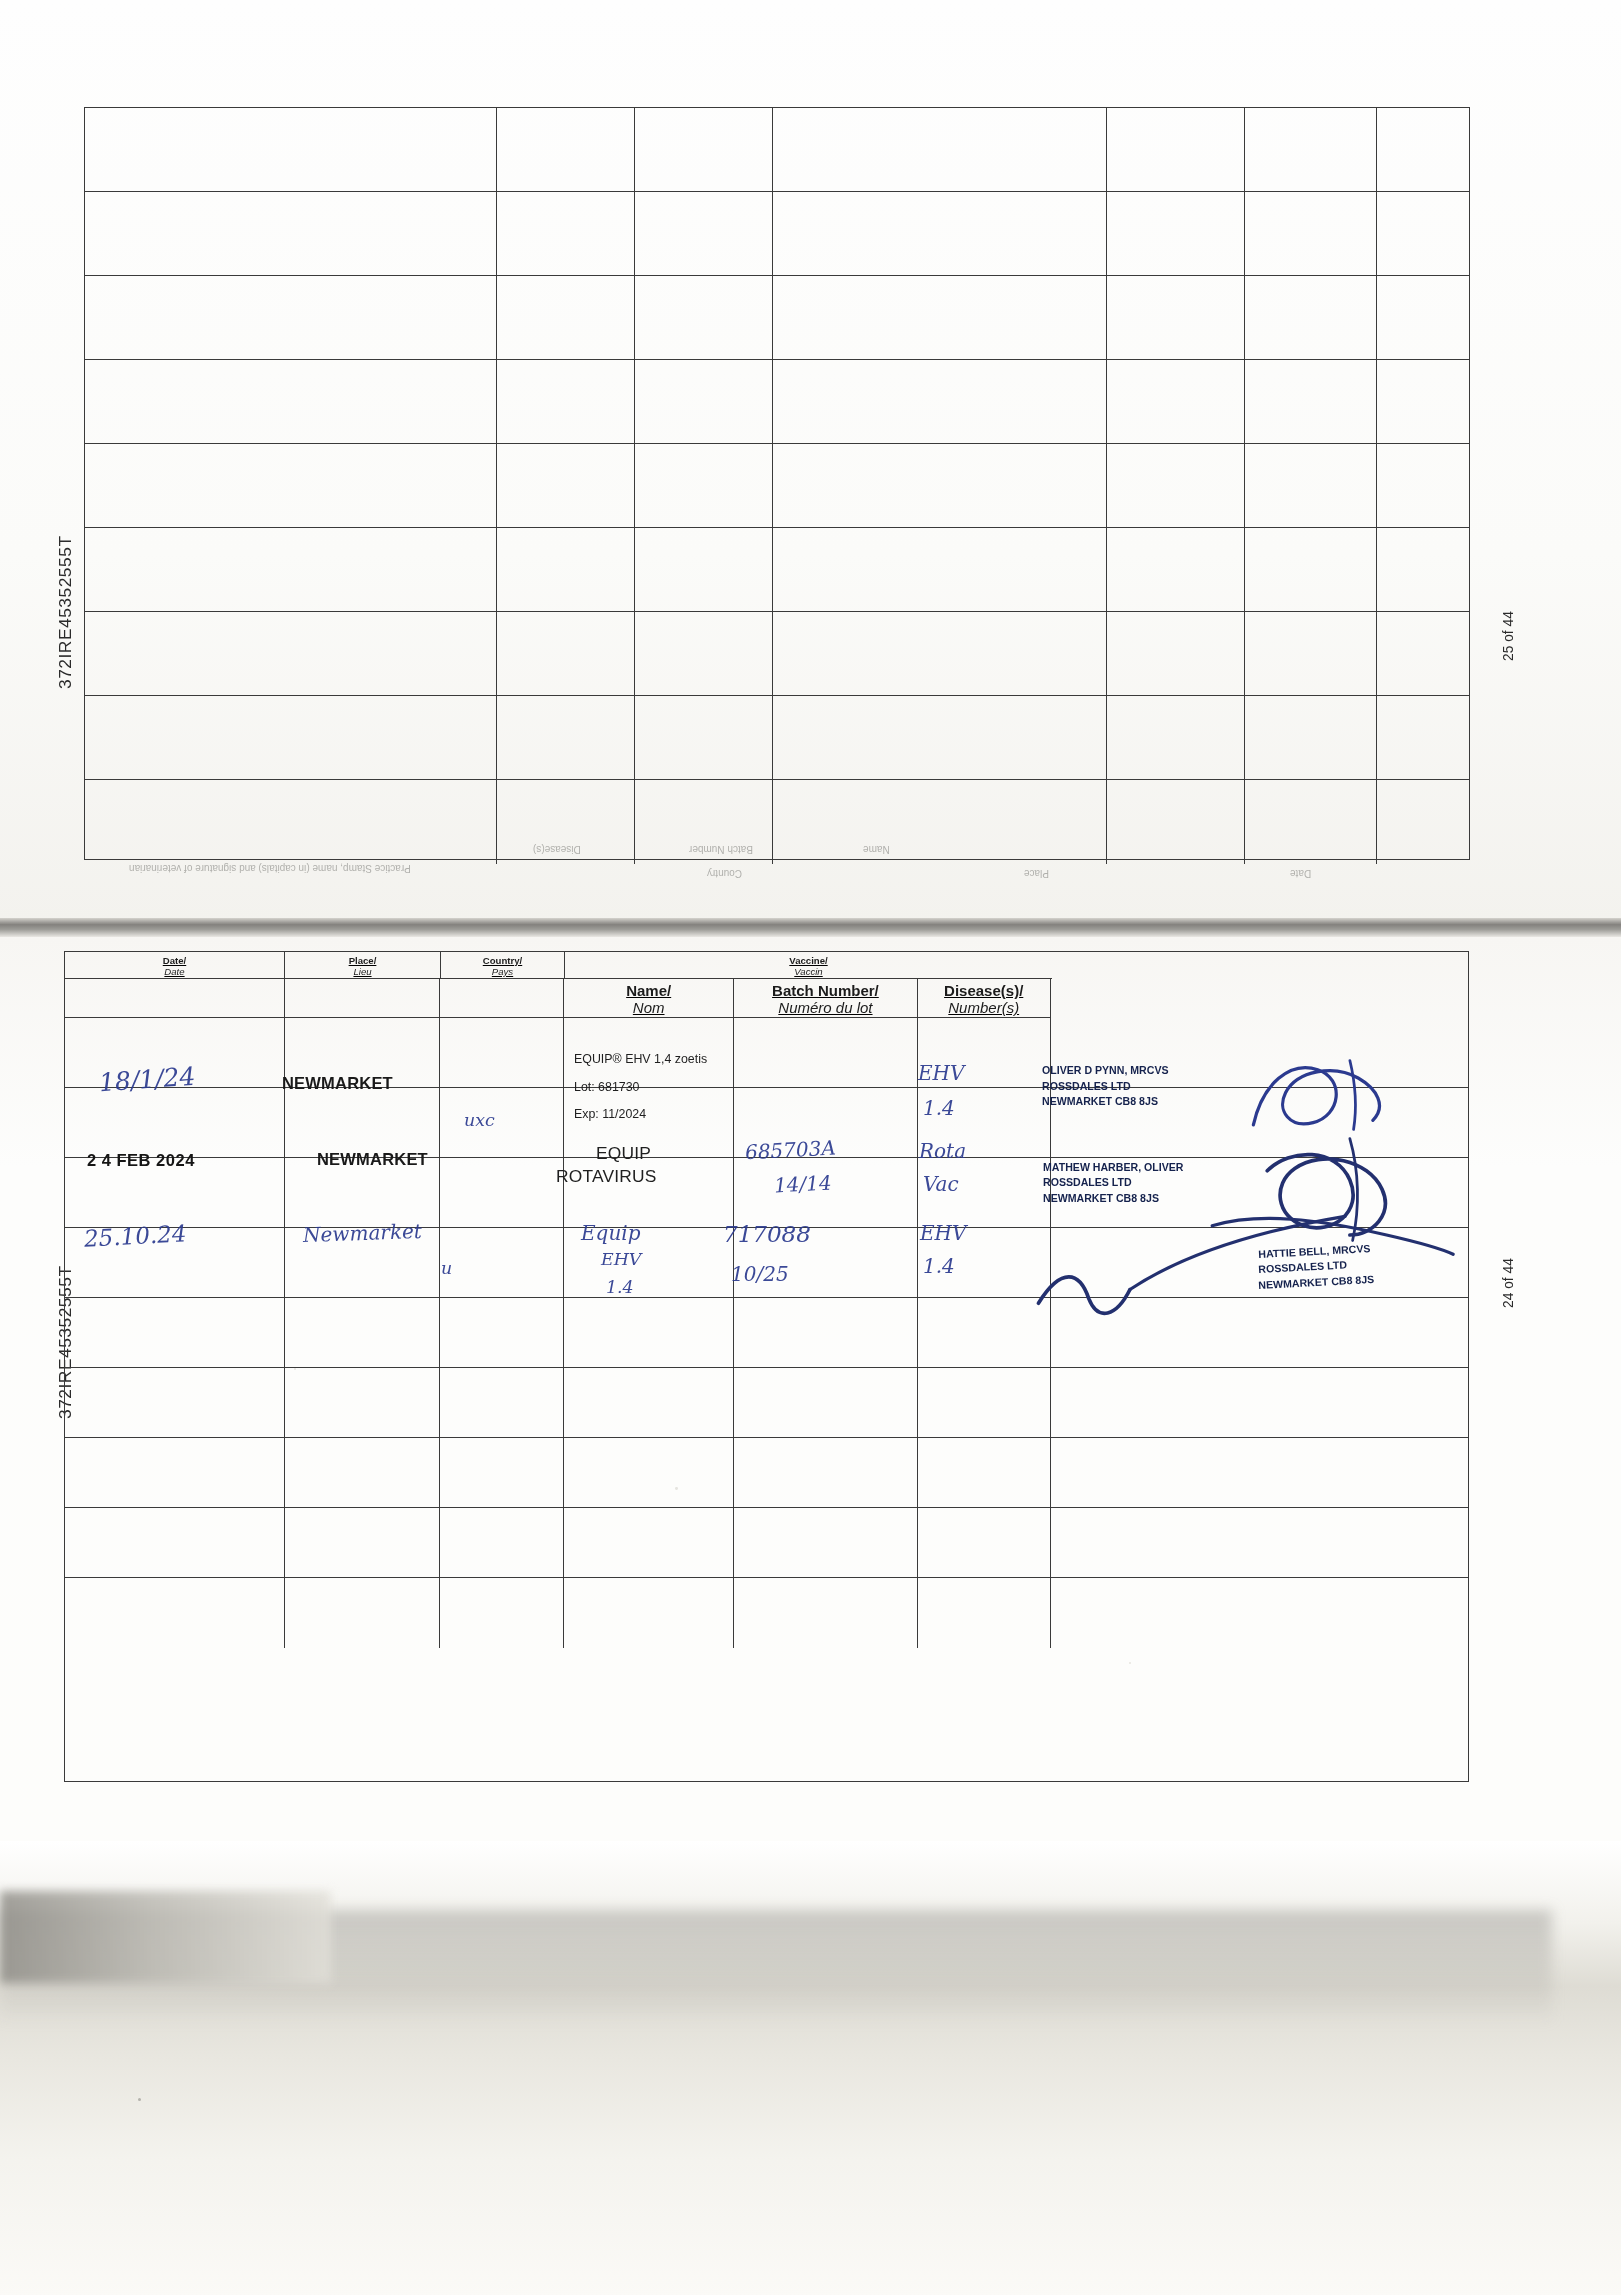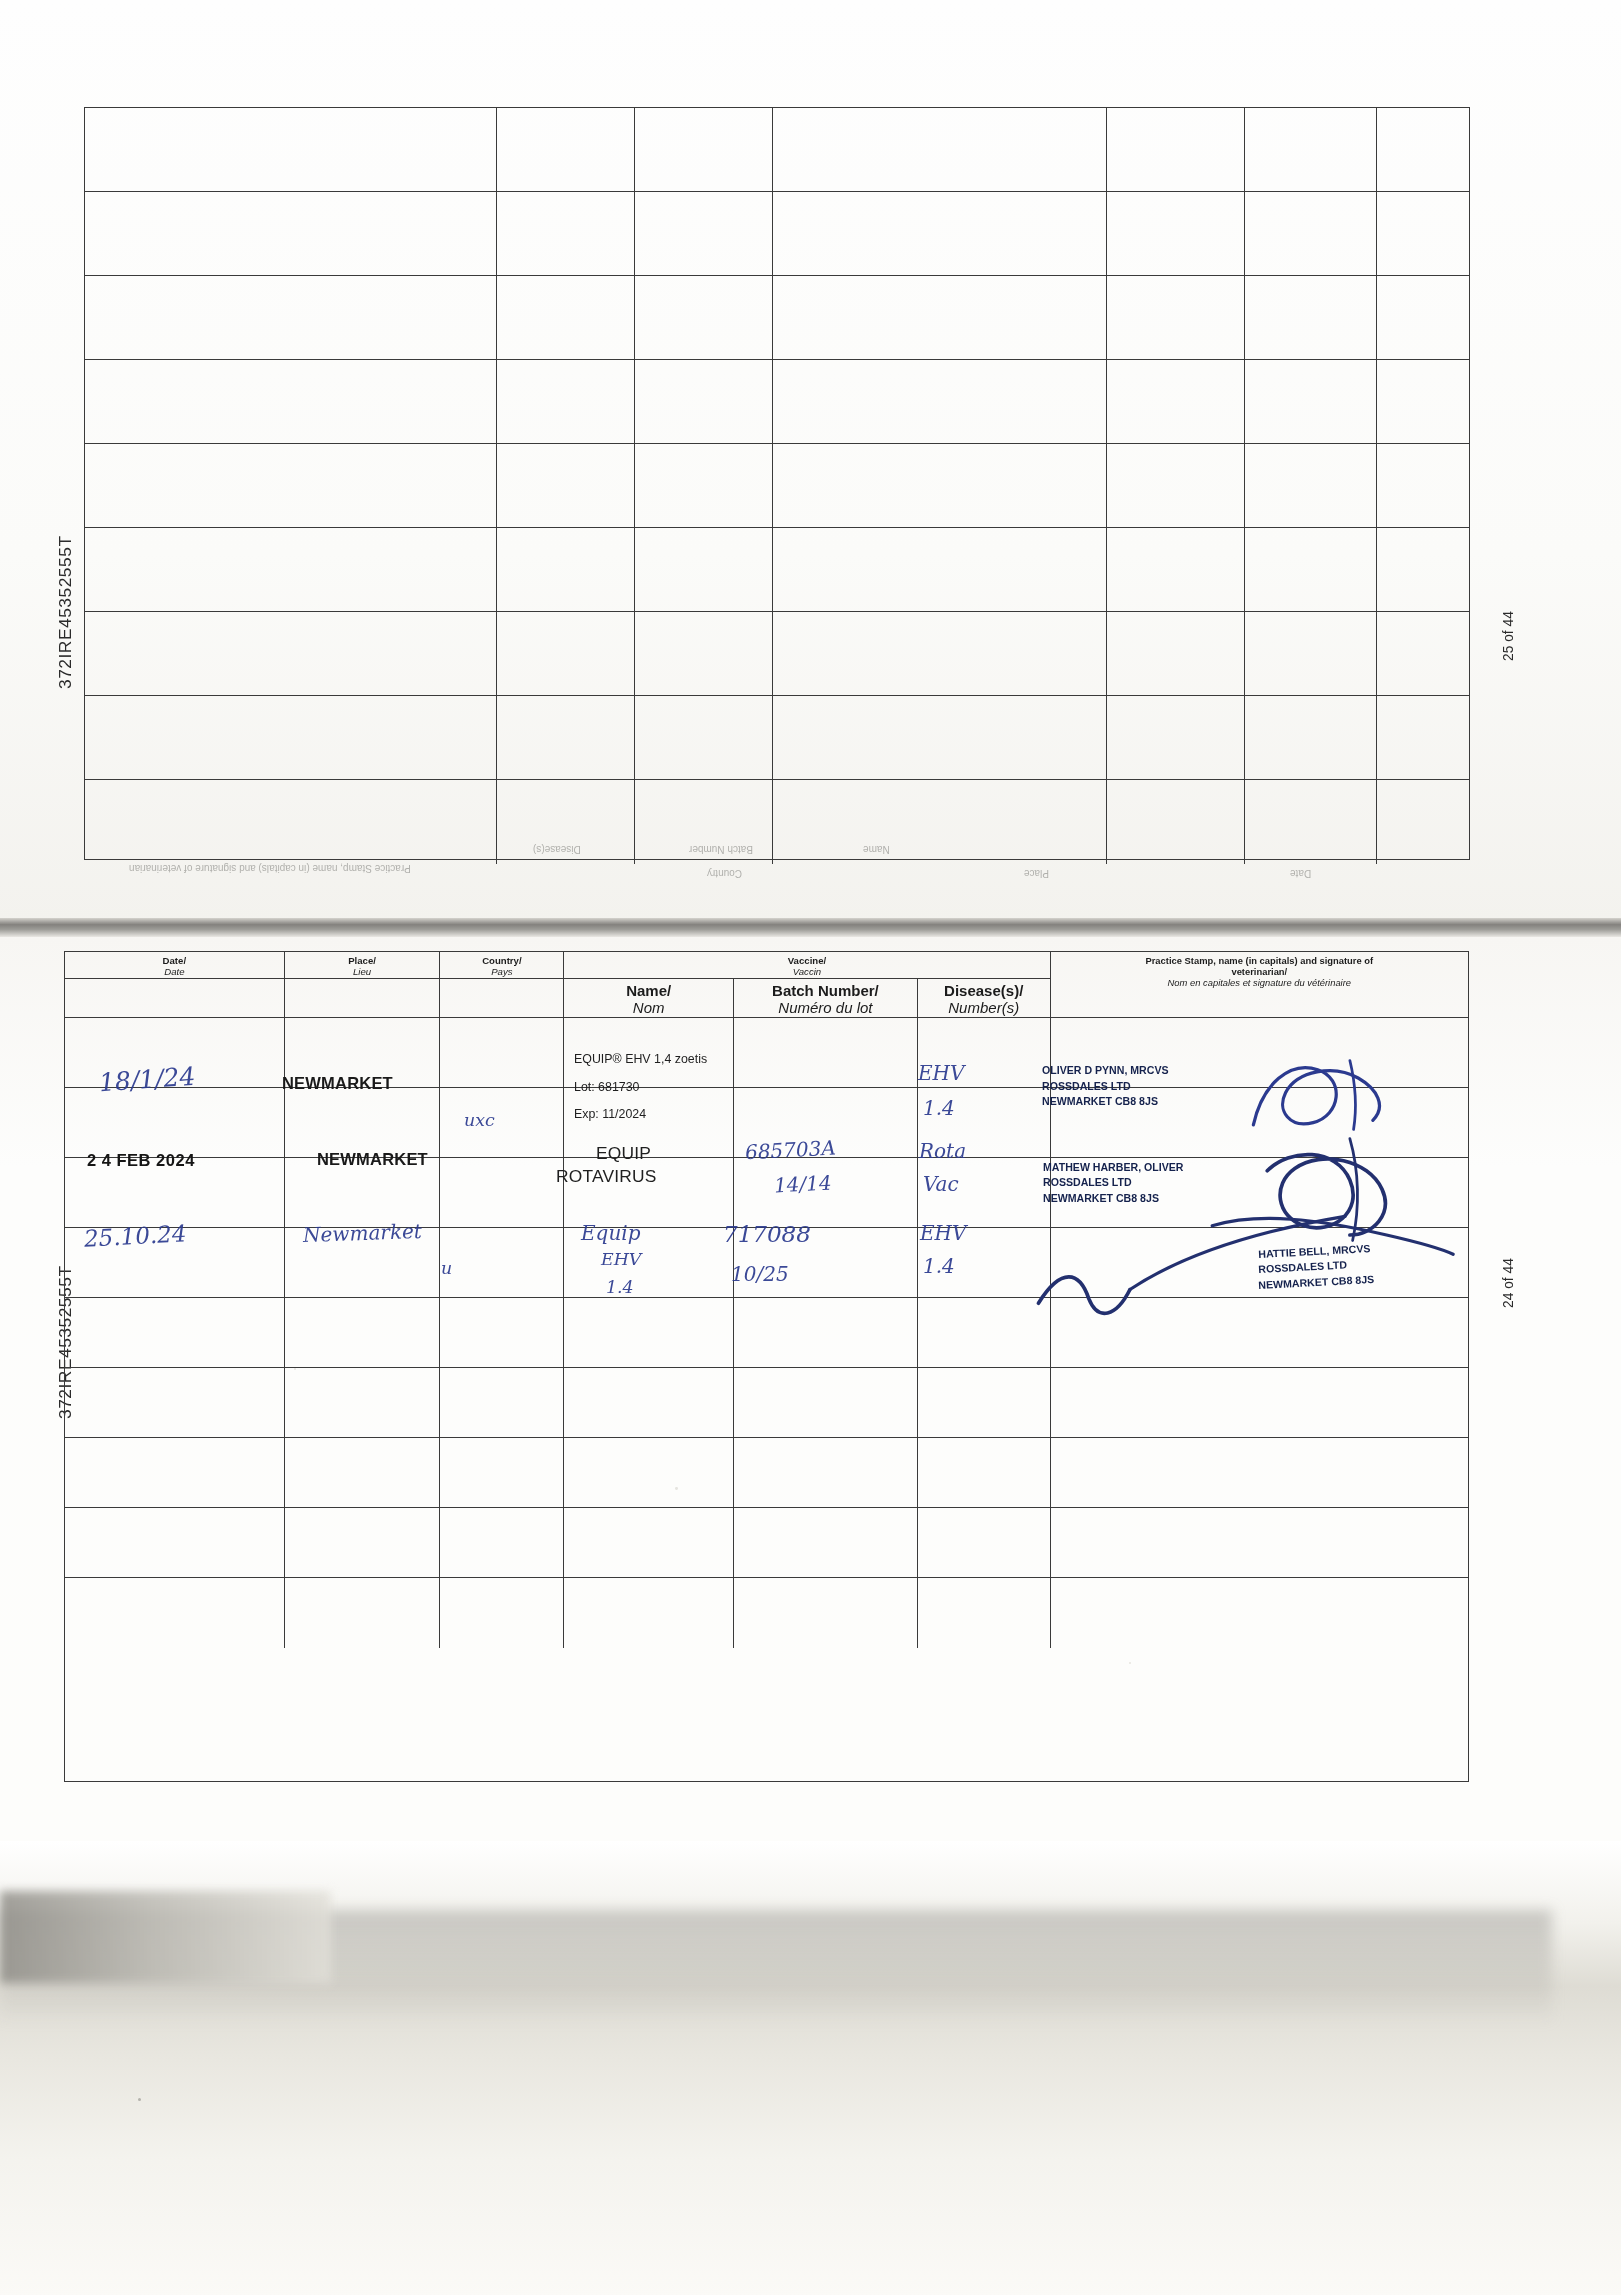--- a/index.html
+++ b/index.html
@@ -76,20 +76,21 @@
     font-size: 13.8px;
     color: #2b2b2b;
     white-space: nowrap;
   }
 
   
   .grid {
     position: absolute;
     border: 0.9px solid #3a3a3a;
     box-sizing: border-box;
+    text-decoration: underline;
   }
   .grid .row {
     display: flex;
     box-sizing: border-box;
   }
   .grid .cell {
     border-right: 0.9px solid #3a3a3a;
     border-bottom: 0.9px solid #3a3a3a;
     box-sizing: border-box;
     position: relative;
@@ -335,25 +336,20 @@
         <div class="it">Lieu</div>
       </div>
       <div class="cell c-country hdr">
         <div>Country/</div>
         <div class="it">Pays</div>
       </div>
       <div class="cell c-vaccine hdr">
         <div>Vaccine/</div>
         <div class="it">Vaccin</div>
       </div>
-      <div class="cell c-stamp nr hdr stamp-h" style="height:66px">
-        <div>Practice Stamp, name (in capitals) and signature of</div>
-        <div>veterinarian/</div>
-        <div class="it">Nom en capitales et signature du vétérinaire</div>
-      </div>
     </div>
 
     <div class="hdr-row2">
       <div class="cell c-date"></div>
       <div class="cell c-place"></div>
       <div class="cell c-country"></div>
       <div class="cell c-name hdr small">
         <div>Name/</div>
         <div class="it">Nom</div>
       </div>

